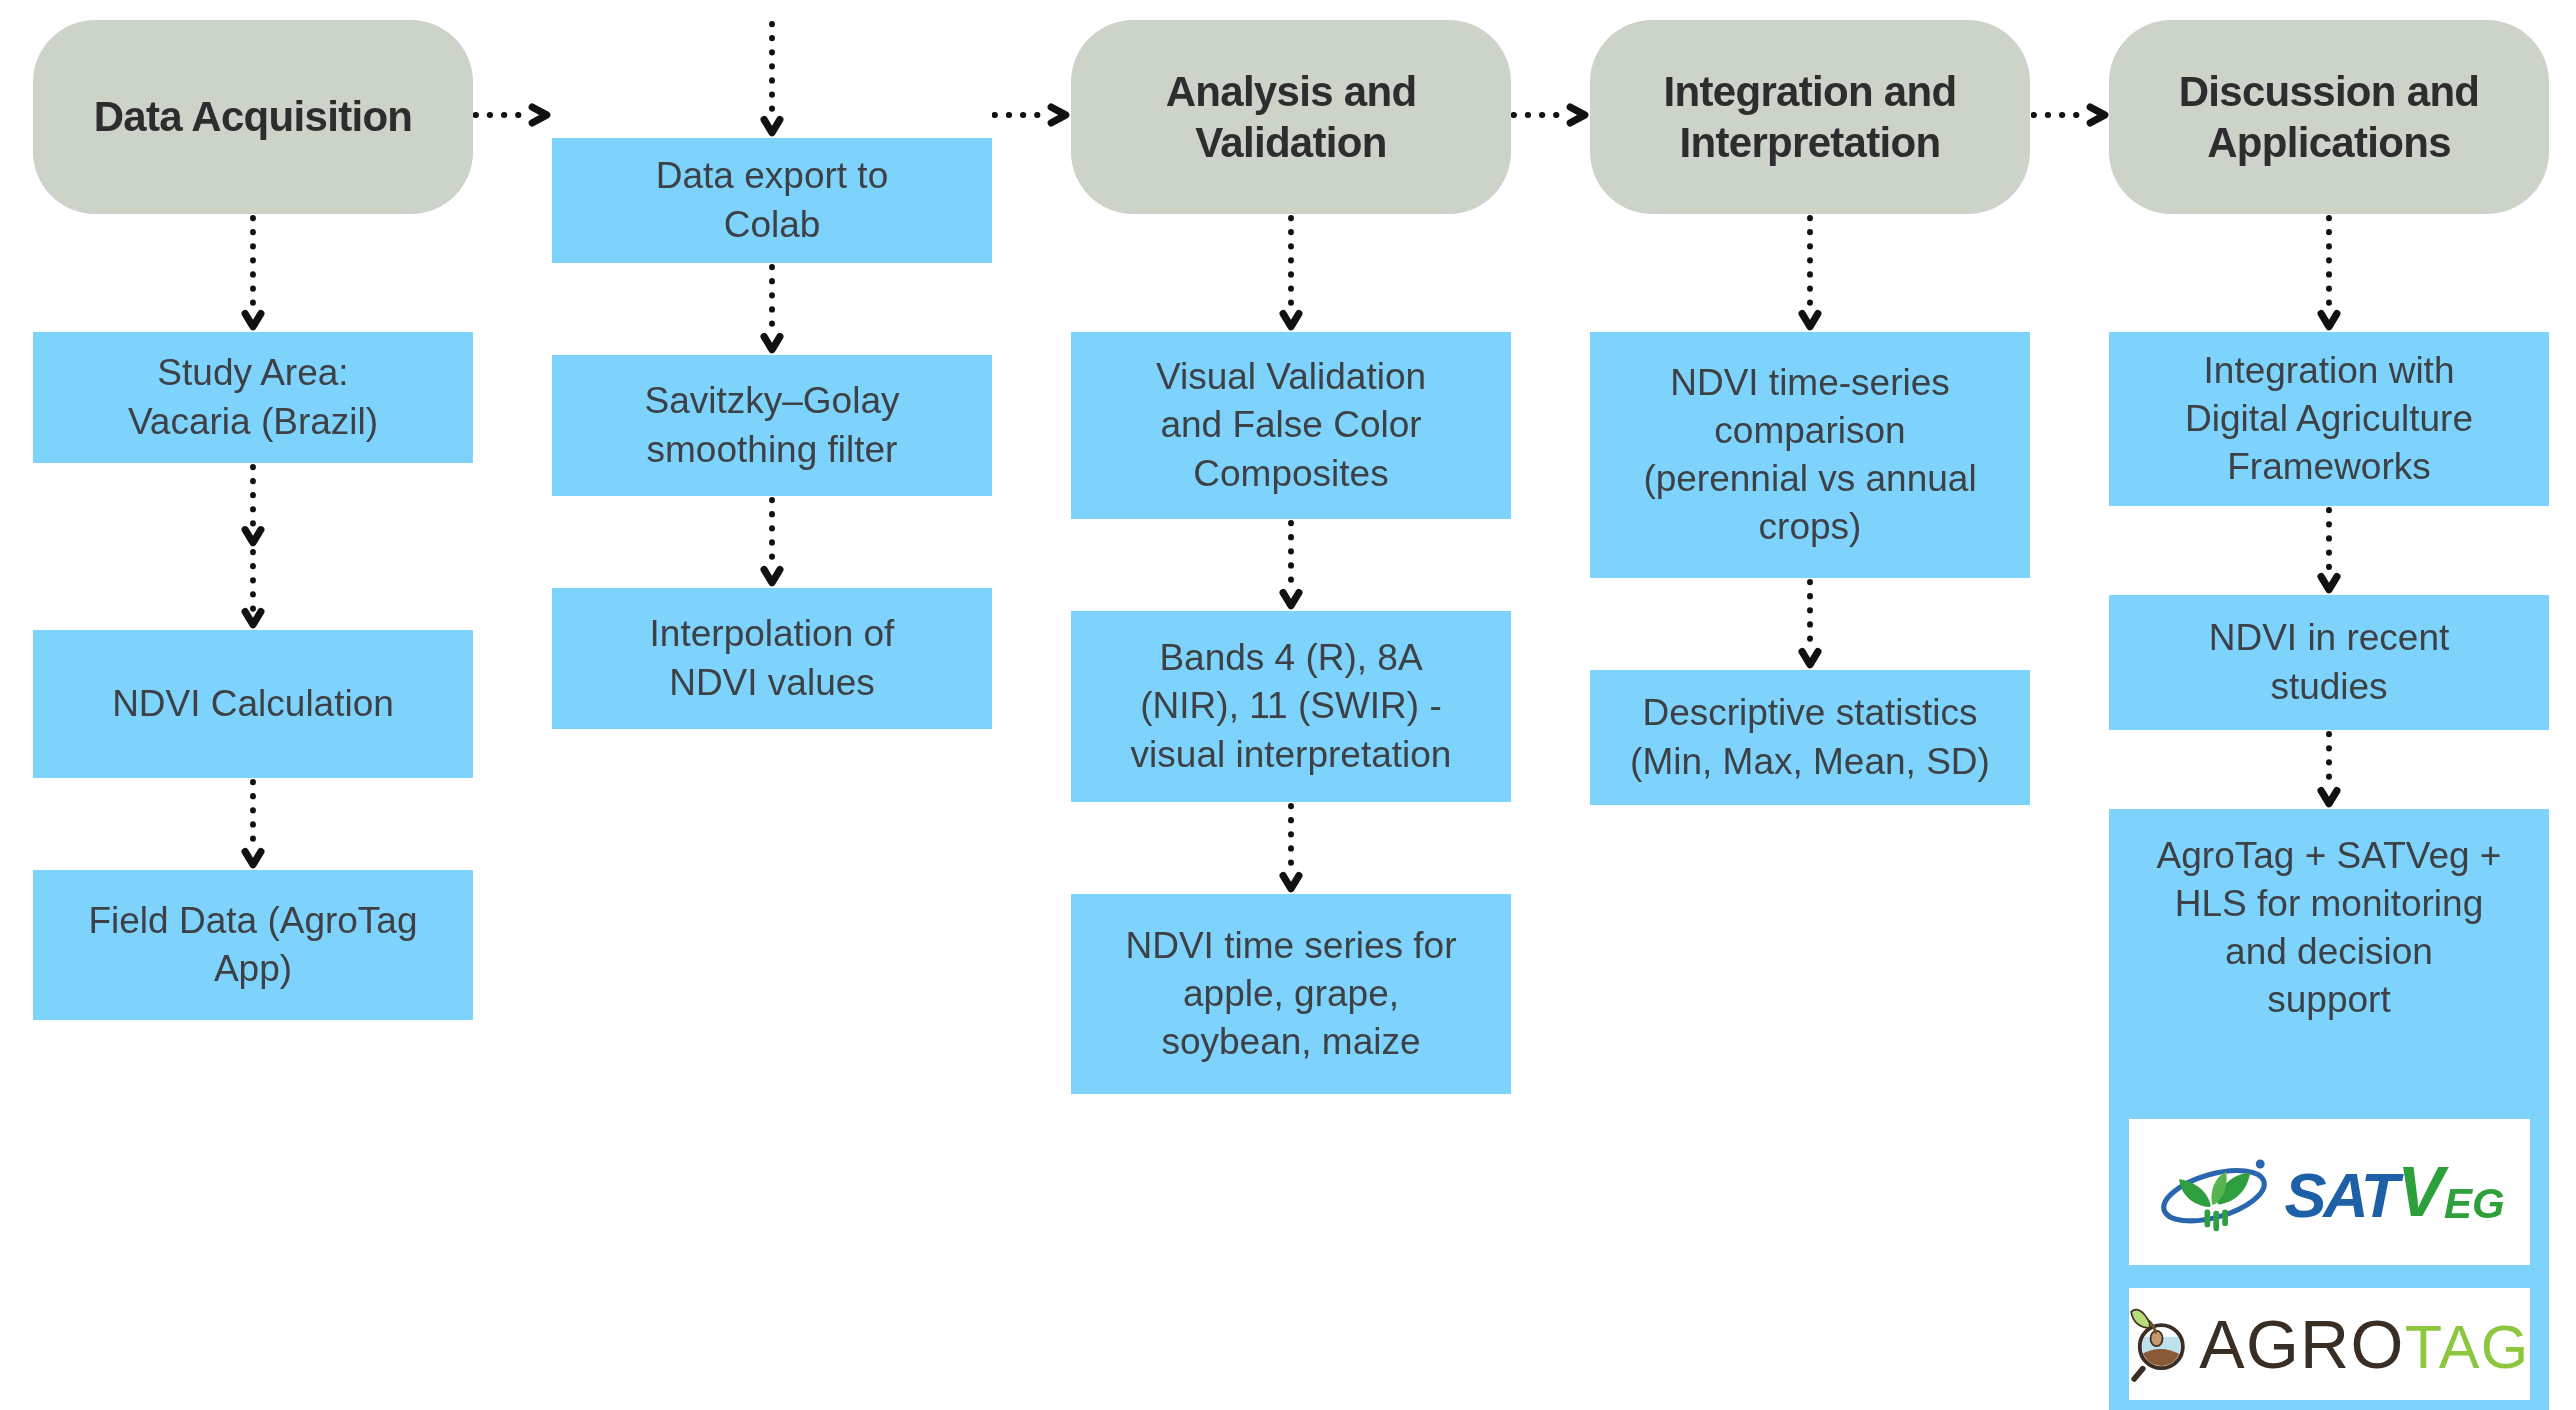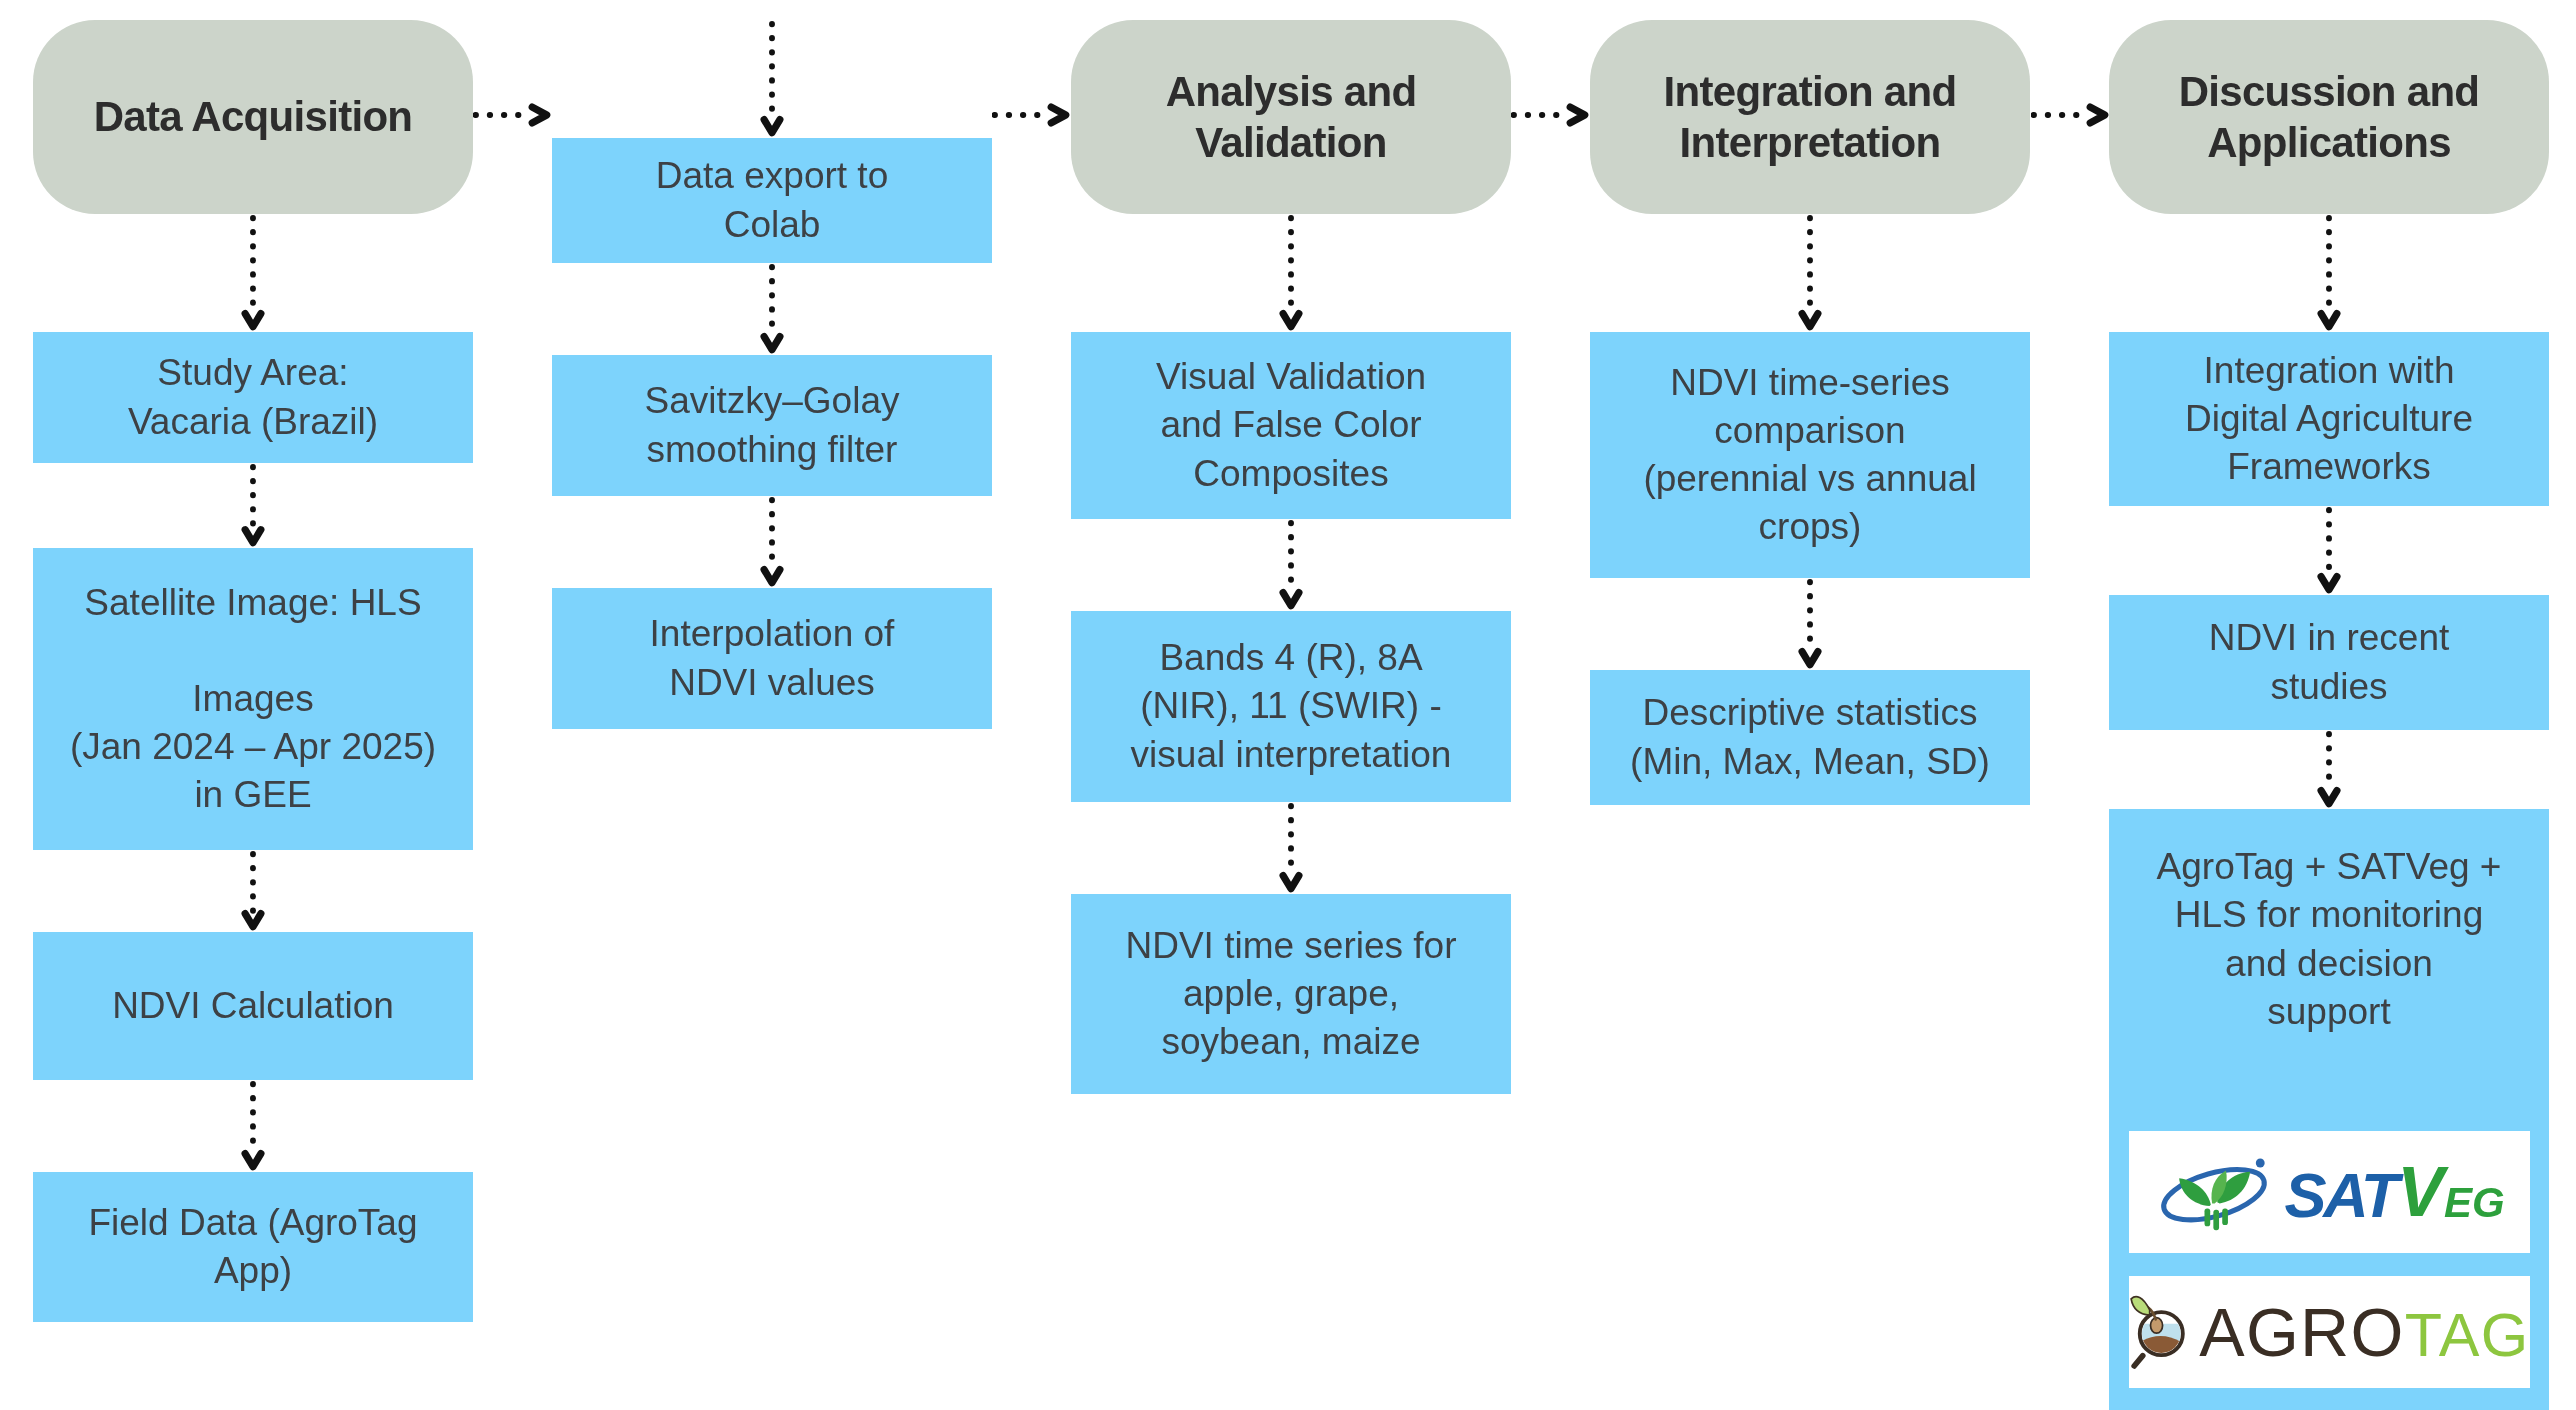--- a/index.html
+++ b/index.html
@@ -24,21 +24,21 @@
   .box-tall{
     flex-direction:column;justify-content:center;align-items:center;
     padding-top:23px;
   }
   .box-text{white-space:pre-line;text-align:center;font-size:37px;line-height:1.3;color:#3d4145;}
   .v-arrow{display:block;}
   .h-arrow{position:absolute;top:103px;}
   .logo-card{
     width:401px;background:#ffffff;display:flex;align-items:center;justify-content:center;
   }
-  .logo-card.satveg{height:122px;margin-top:95px;gap:9.2px;}
+  .logo-card.satveg{height:146px;margin-top:95px;gap:9.2px;}
   .logo-card.agrotag{height:112px;margin-top:23px;gap:10.5px;}
   .satveg-text{display:flex;align-items:flex-end;line-height:1;}
   .sat{color:#1d60a8;font-weight:800;font-style:italic;font-size:63px;letter-spacing:-3.3px;}
   .vbig{color:#2da03c;font-weight:800;font-style:italic;font-size:70px;margin-left:1.3px;}
   .eg{color:#2da03c;font-weight:800;font-style:italic;font-size:42px;padding-bottom:2.6px;}
   .agrotag-text{display:flex;align-items:baseline;line-height:1;}
   .agro{color:#3a2e24;font-weight:400;font-size:68px;letter-spacing:1.3px;}
   .tag{color:#8dc63f;font-weight:400;font-size:61px;letter-spacing:1.3px;}
 </style>
 </head>
@@ -68,25 +68,20 @@
     <svg class="v-arrow" width="24" height="118" viewBox="0 0 36 180">
       <line x1="18" y1="6" x2="18" y2="148" stroke="#111" stroke-width="9" stroke-linecap="round" stroke-dasharray="0.5 21"></line>
       <path d="M6 152 L18 172 L30 152" fill="none" stroke="#111" stroke-width="11" stroke-linecap="round" stroke-linejoin="round"></path>
     </svg>
     <div class="box" style="min-height:131px">Study Area:
 Vacaria (Brazil)</div>
     <svg class="v-arrow" width="24" height="85" viewBox="0 0 36 130">
       <line x1="18" y1="6" x2="18" y2="98" stroke="#111" stroke-width="9" stroke-linecap="round" stroke-dasharray="0.5 21"></line>
       <path d="M6 102 L18 122 L30 102" fill="none" stroke="#111" stroke-width="11" stroke-linecap="round" stroke-linejoin="round"></path>
     </svg>
-    <div class="box" style="min-height:302px">Satellite Image: HLS
-
-Images
-(Jan 2024 – Apr 2025)
-in GEE</div>
     <svg class="v-arrow" width="24" height="82" viewBox="0 0 36 125">
       <line x1="18" y1="6" x2="18" y2="93" stroke="#111" stroke-width="9" stroke-linecap="round" stroke-dasharray="0.5 21"></line>
       <path d="M6 97 L18 117 L30 97" fill="none" stroke="#111" stroke-width="11" stroke-linecap="round" stroke-linejoin="round"></path>
     </svg>
     <div class="box" style="min-height:148px">NDVI Calculation</div>
     <svg class="v-arrow" width="24" height="92" viewBox="0 0 36 140">
       <line x1="18" y1="6" x2="18" y2="108" stroke="#111" stroke-width="9" stroke-linecap="round" stroke-dasharray="0.5 21"></line>
       <path d="M6 112 L18 132 L30 112" fill="none" stroke="#111" stroke-width="11" stroke-linecap="round" stroke-linejoin="round"></path>
     </svg>
     <div class="box" style="min-height:150px">Field Data (AgroTag

